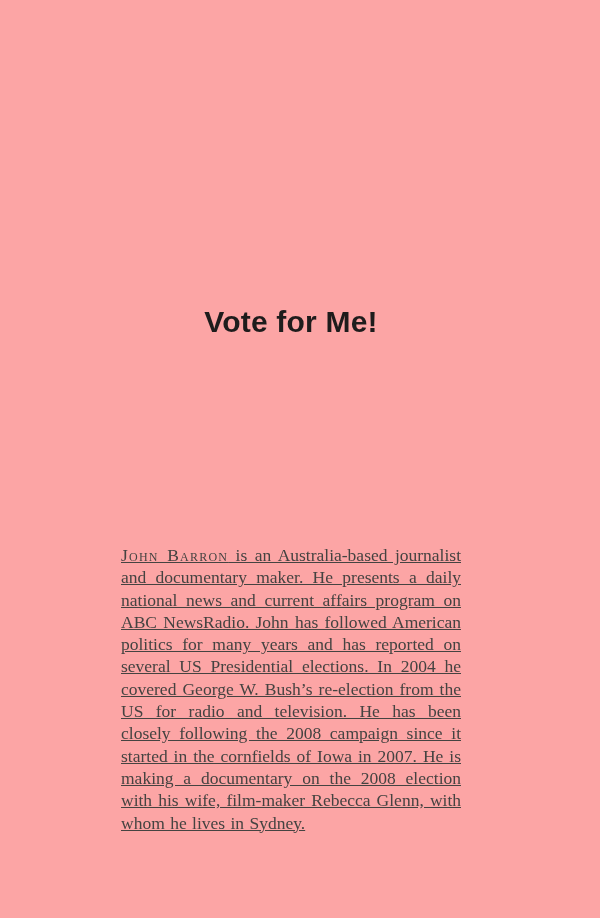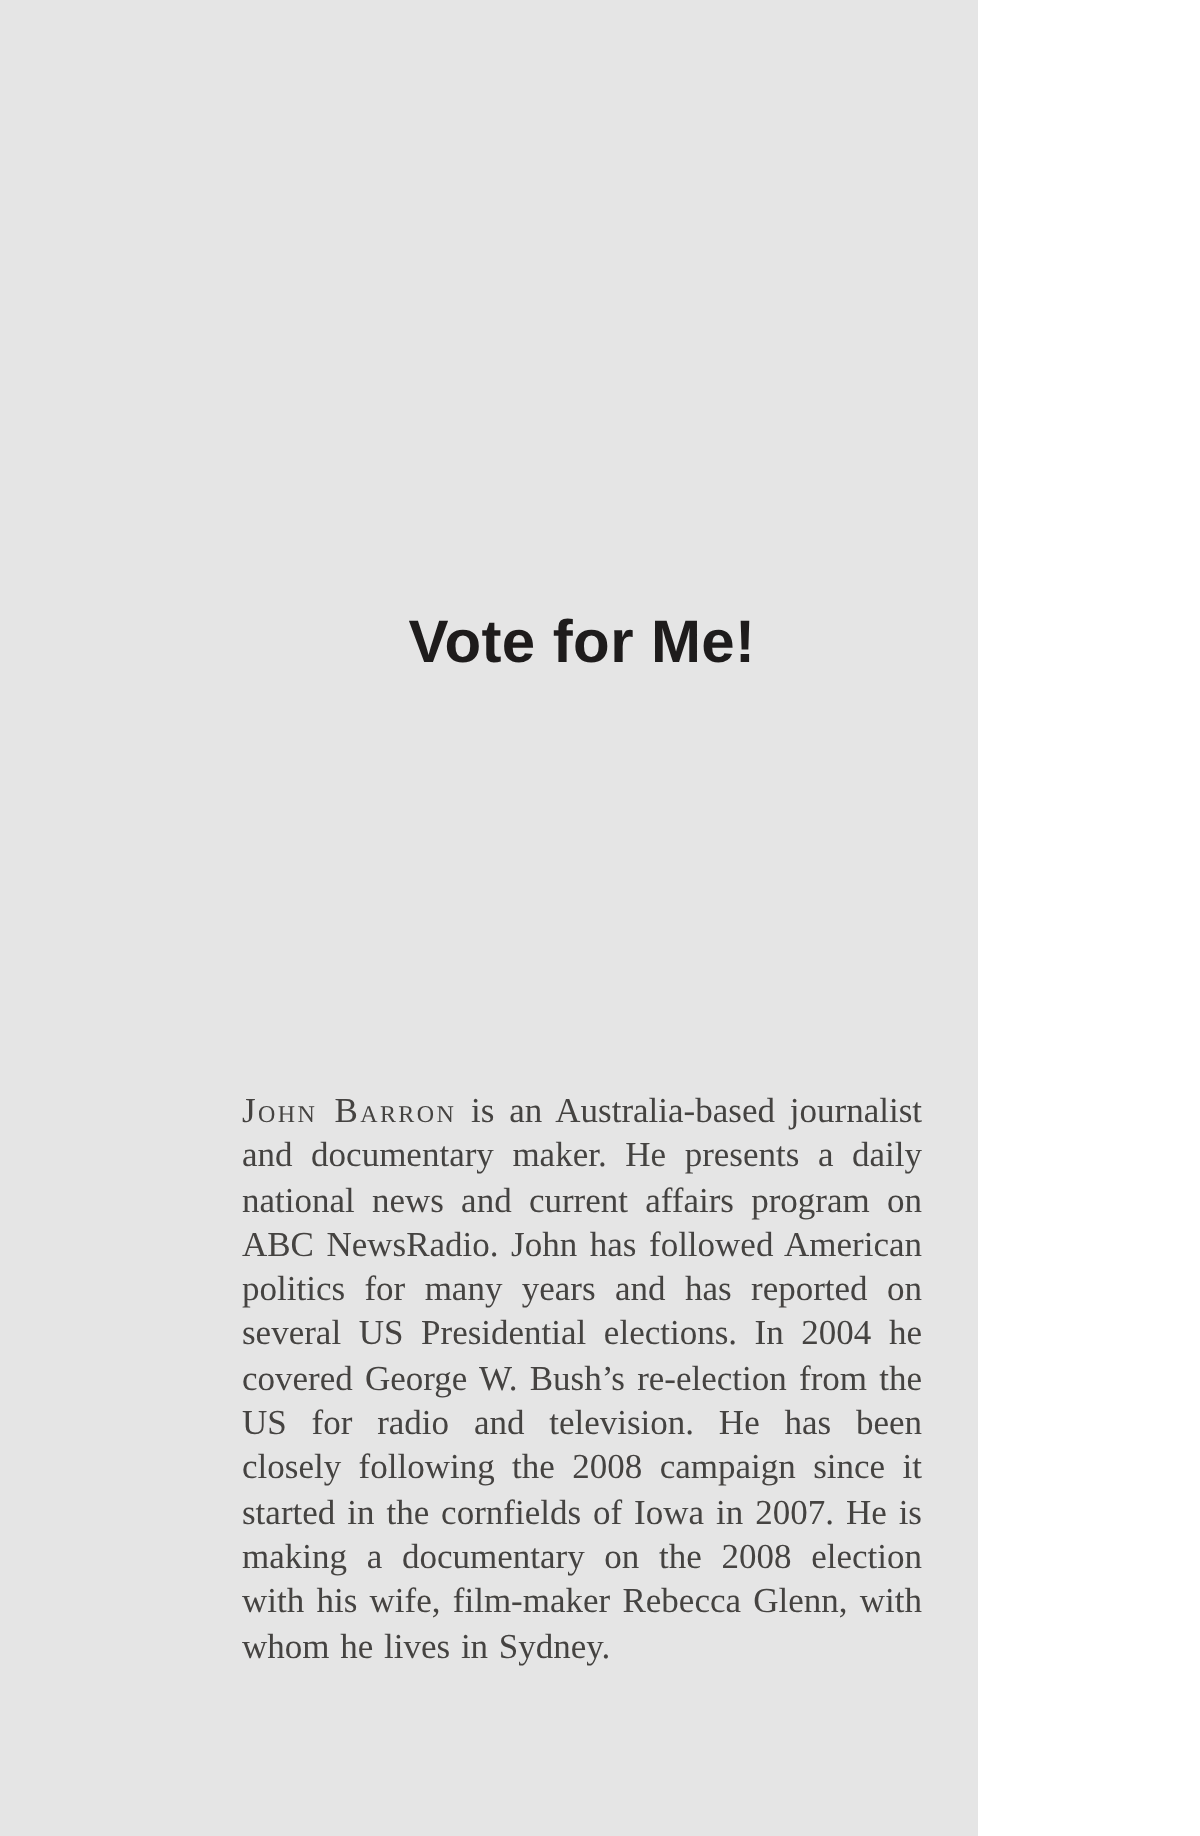--- a/index.html
+++ b/index.html
@@ -1,23 +1,23 @@
 <!DOCTYPE html>
 <html><head>
 <meta charset="utf-8">
 <style>
   html, body {
     margin: 0;
     padding: 0;
   }
   .page {
     position: relative;
-    width: 489px;
+    width: 600px;
     height: 918px;
-    background: #e5e5e5;
+    background: #fca5a5;
     overflow: hidden;
     font-family: "Liberation Serif", serif;
   }
   .book-title {
     position: absolute;
     top: 305px;
     left: 121px;
     width: 340px;
     margin: 0;
     text-align: center;
@@ -33,20 +33,21 @@
     left: 121px;
     width: 340px;
     margin: 0;
     font-family: "Liberation Serif", serif;
     font-size: 17.5px;
     line-height: 22.3px;
     color: #454341;
     text-align: justify;
     text-align-last: left;
     word-spacing: 1px;
+    text-decoration: underline;
   }
   .bio .author-smallcaps {
     font-variant: small-caps;
     letter-spacing: 1.2px;
   }
 </style>
 </head>
 <body>
 
 <div class="page">

